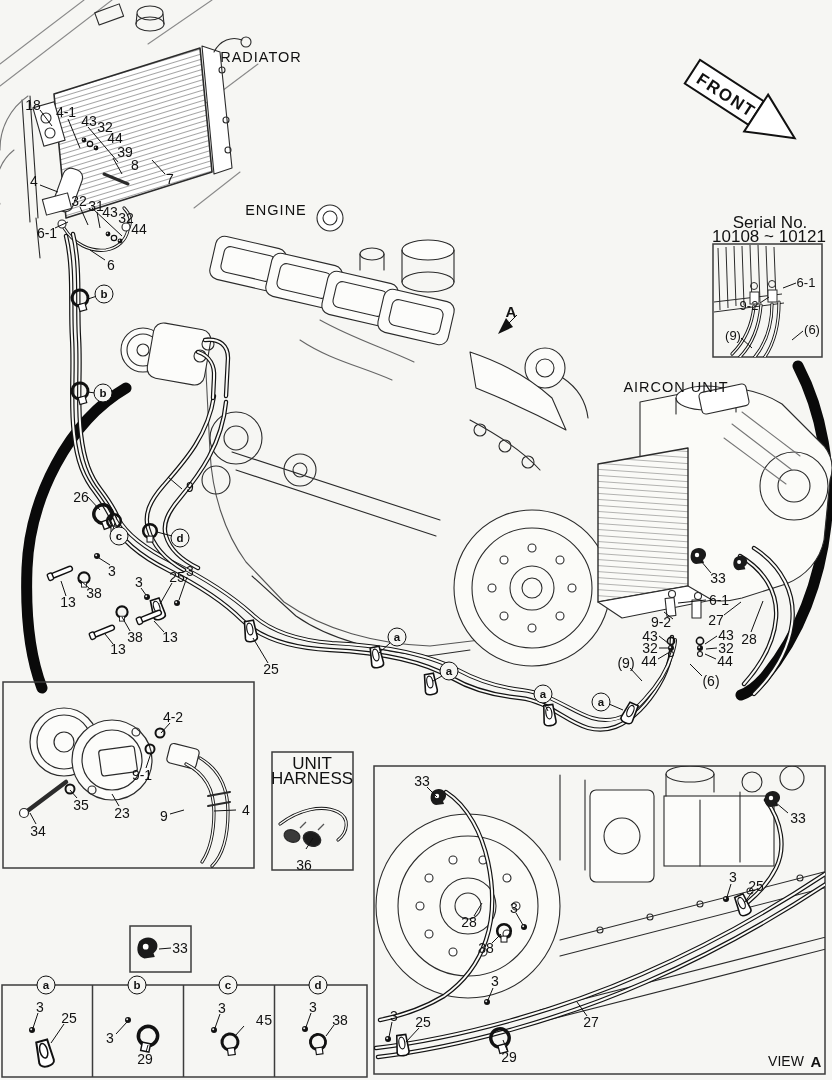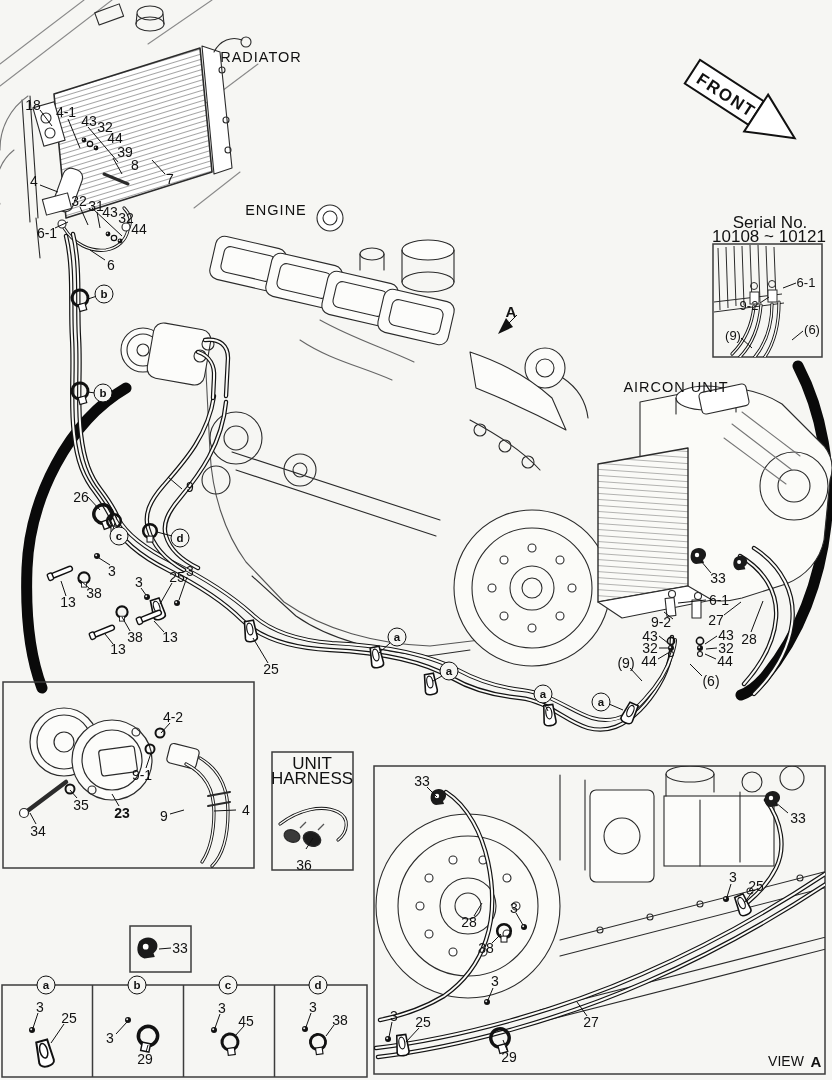--- a/index.html
+++ b/index.html
@@ -467,21 +467,21 @@
       <span class="callout" style="left: 711px; top: 681px;">(6)</span>
       <span class="callout small" style="left: 770px; top: 222px;">Serial No.</span>
       <span class="callout small" style="left: 769px; top: 236px;">10108 ~ 10121</span>
       <span class="callout sm" style="left: 806px; top: 282px;">6-1</span>
       <span class="callout sm" style="left: 749px; top: 305px;">9-2</span>
       <span class="callout sm" style="left: 733px; top: 335px;">(9)</span>
       <span class="callout sm" style="left: 812px; top: 329px;">(6)</span>
       <span class="callout" style="left: 173px; top: 717px;">4-2</span>
       <span class="callout" style="left: 142px; top: 775px;">9-1</span>
       <span class="callout" style="left: 81px; top: 805px;">35</span>
-      <span class="callout" style="left: 122px; top: 813px; font-weight: bold;">23</span>
+      <span class="callout" style="left: 122px; top: 813px;">23</span>
       <span class="callout" style="left: 38px; top: 831px;">34</span>
       <span class="callout" style="left: 164px; top: 816px;">9</span>
       <span class="callout" style="left: 246px; top: 810px;">4</span>
       <span class="callout small" style="left: 312px; top: 763px;">UNIT</span>
       <span class="callout small" style="left: 312px; top: 778px;">HARNESS</span>
       <span class="callout" style="left: 304px; top: 856px; margin-top: 9px;">36</span>
       <span class="callout" style="left: 180px; top: 948px;">33</span>
       <span class="callout" style="left: 422px; top: 781px;">33</span>
       <span class="callout" style="left: 469px; top: 922px;">28</span>
       <span class="callout" style="left: 514px; top: 908px;">3</span>
@@ -498,17 +498,17 @@
       <span class="callout bold" style="left: 816px; top: 1061px;">A</span>
       <span class="callout circle" style="left: 46px; top: 985px;">a</span>
       <span class="callout circle" style="left: 137px; top: 985px;">b</span>
       <span class="callout circle" style="left: 228px; top: 985px;">c</span>
       <span class="callout circle" style="left: 318px; top: 985px;">d</span>
       <span class="callout" style="left: 40px; top: 1007px;">3</span>
       <span class="callout" style="left: 69px; top: 1018px;">25</span>
       <span class="callout" style="left: 110px; top: 1038px;">3</span>
       <span class="callout" style="left: 145px; top: 1059px;">29</span>
       <span class="callout" style="left: 222px; top: 1008px;">3</span>
-      <span class="callout" style="left: 246px; top: 1021px;">45</span>
+      <span class="callout" style="left: 264px; top: 1021px; font-family: Liberation Mono, monospace;">45</span>
       <span class="callout" style="left: 313px; top: 1007px;">3</span>
       <span class="callout" style="left: 340px; top: 1020px;">38</span>
     </div>
 </div>
 
 </body></html>

